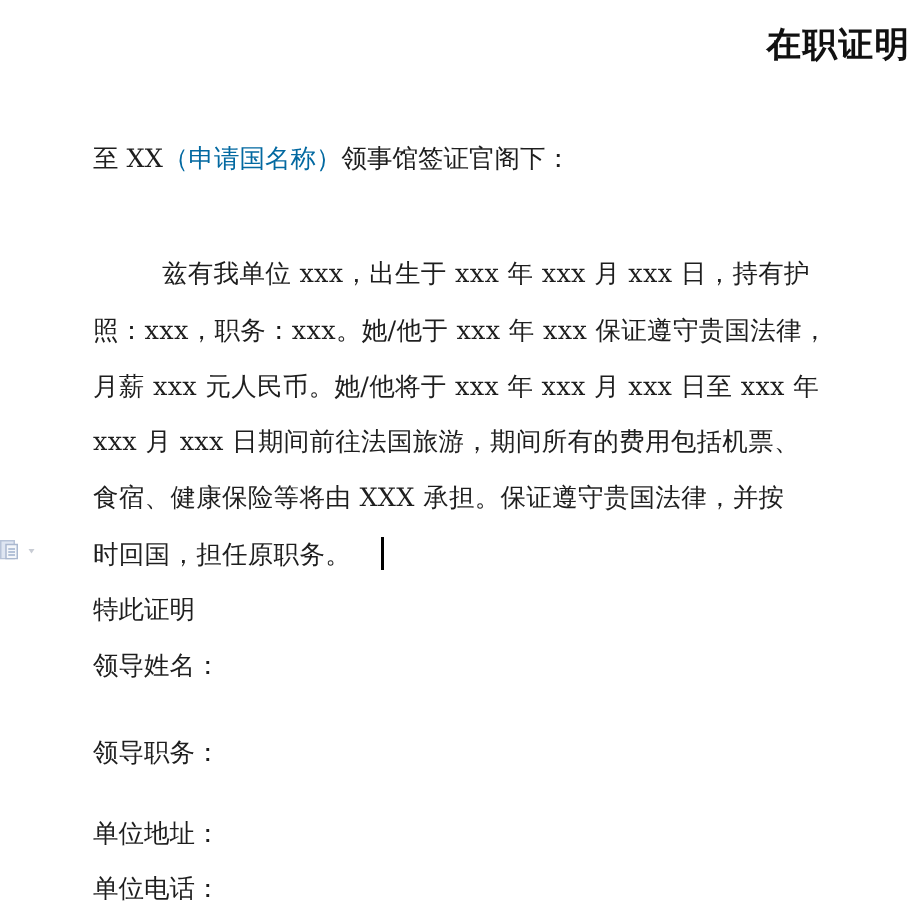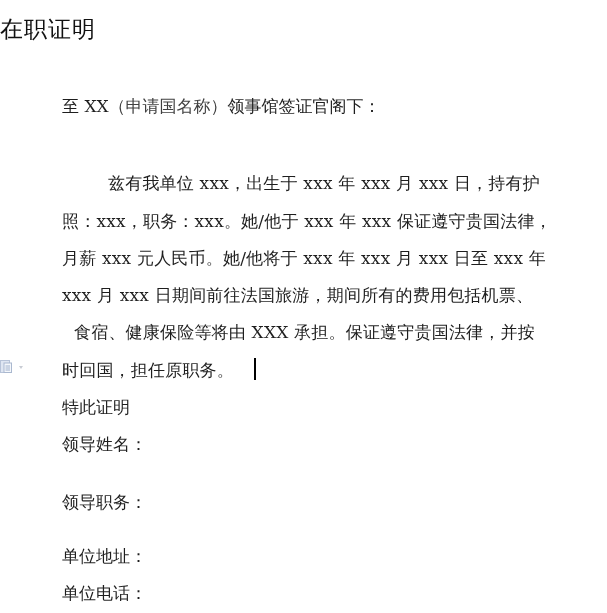--- a/index.html
+++ b/index.html
@@ -17,42 +17,42 @@
   }
   .page {
     position: absolute;
     left: 0; top: 0;
     width: 607px; height: 613px;
   }
   .title {
     position: absolute;
     left: 0; width: 607px;
     top: 14px;
-    text-align: left;
+    text-align: right;
     font-size: 23px;
-    font-weight: normal;
+    font-weight: bold;
     letter-spacing: 1px;
     color: #111;
   }
   .line {
     position: absolute;
     left: 62px;
     font-size: 17px;
     line-height: 22px;
     white-space: nowrap;
     color: #1e1e1e;
   }
   .addressee { top: 95px; }
-  .blue { color: #404040; }
+  .blue { color: #0369a1; }
   .body-line { letter-spacing: 0.2px; }
   .l1 { top: 172px; left: 108px; }
   .l2 { top: 210px; }
   .l3 { top: 247px; }
   .l4 { top: 284px; }
-  .l5 { top: 321px; margin-left: 12px; }
+  .l5 { top: 321px; }
   .l6 { top: 359px; }
   .cursor {
     position: absolute;
     left: 254px;
     top: 358px;
     width: 2px;
     height: 22px;
     background: #000;
   }
   .paste-icon {

